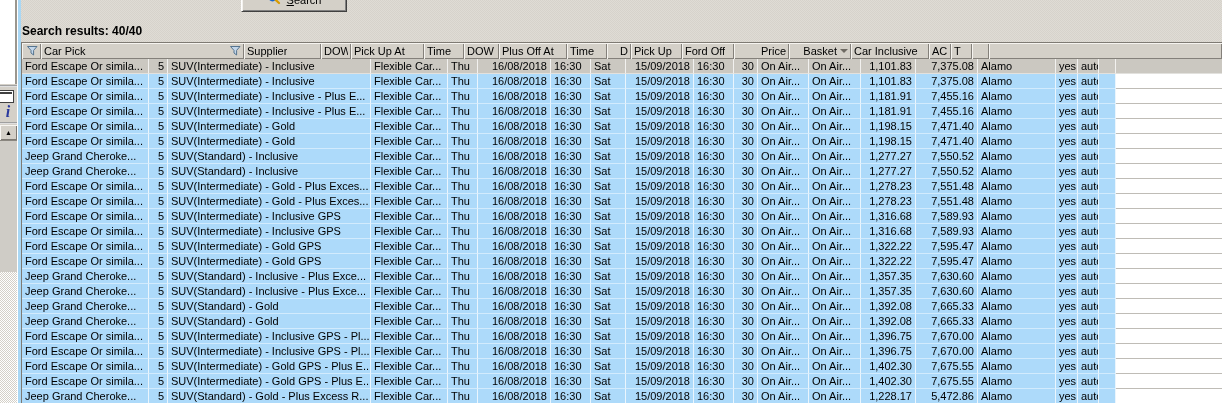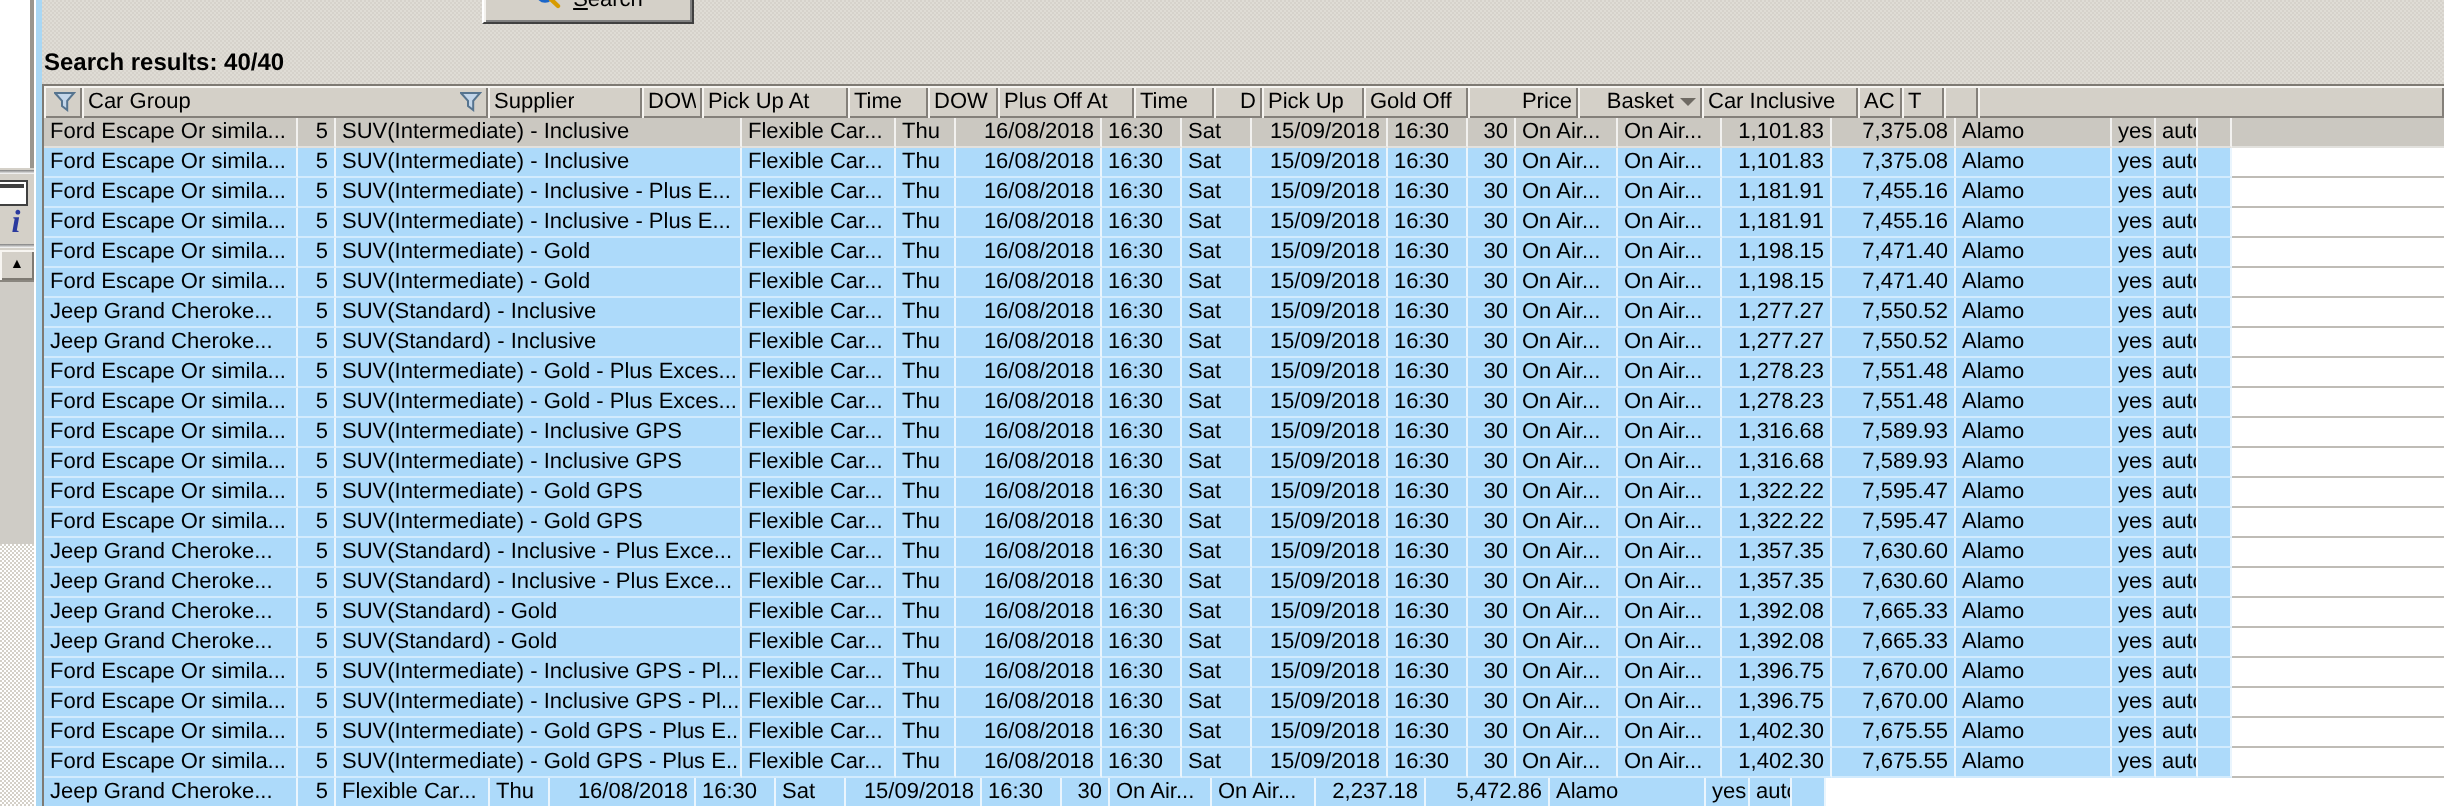--- a/index.html
+++ b/index.html
@@ -101,21 +101,21 @@
       <div class="thead" id="thead">
           <div class="hcell" style="width: 19px;">
             <span class="lbl">S</span>
             <span class="funnel">
               <svg width="11" height="10" viewBox="0 0 11 10">
                 <path d="M0.5 0.5 H10 L6.6 4.4 V9 L4 7 V4.4 Z" fill="#c3d6ea" stroke="#56748f" stroke-width="1"></path>
               </svg>
             </span>
           </div>
           <div class="hcell" style="width: 203px;">
-            <span class="lbl">Car Group</span>
+            <span class="lbl">Car Pick</span>
             <span class="funnel">
               <svg width="11" height="10" viewBox="0 0 11 10">
                 <path d="M0.5 0.5 H10 L6.6 4.4 V9 L4 7 V4.4 Z" fill="#c3d6ea" stroke="#56748f" stroke-width="1"></path>
               </svg>
             </span>
           </div>
           <div class="hcell" style="width: 77px;">
             <span class="lbl">Supplier</span>
           </div>
           <div class="hcell" style="width: 30px;">
@@ -136,21 +136,21 @@
           <div class="hcell" style="width: 40px;">
             <span class="lbl">Time</span>
           </div>
           <div class="hcell ar" style="width: 24px;">
             <span class="lbl">D</span>
           </div>
           <div class="hcell" style="width: 51px;">
             <span class="lbl">Pick Up</span>
           </div>
           <div class="hcell" style="width: 52px;">
-            <span class="lbl">Gold Off</span>
+            <span class="lbl">Ford Off</span>
           </div>
           <div class="hcell ar" style="width: 55px;">
             <span class="lbl">Price</span>
           </div>
           <div class="hcell ar" style="width: 62px;">
             <span class="lbl">Basket</span>
             <span class="sort-arrow"></span>
           </div>
           <div class="hcell" style="width: 78px;">
             <span class="lbl">Car Inclusive</span>
@@ -647,31 +647,32 @@
             <div class="tcell ar" style="width: 62px;">7,675.55</div>
             <div class="tcell" style="width: 78px;">Alamo</div>
             <div class="tcell" style="width: 22px;">yes</div>
             <div class="tcell" style="width: 21px;">auto</div>
             <div class="tcell" style="width: 17px;"></div>
             <div class="tfill"></div>
           </div>
           <div class="trow">
             <div class="tcell" style="width: 127px;">Jeep Grand Cheroke...</div>
             <div class="tcell ar" style="width: 19px;">5</div>
-            <div class="tcell" style="width: 77px;">Flexible Car...</div>
-            <div class="tcell" style="width: 30px;">Thu</div>
-            <div class="tcell ar" style="width: 73px;">16/08/2018</div>
-            <div class="tcell" style="width: 40px;">16:30</div>
-            <div class="tcell" style="width: 35px;">Sat</div>
-            <div class="tcell ar" style="width: 68px;">15/09/2018</div>
-            <div class="tcell" style="width: 40px;">16:30</div>
-            <div class="tcell ar" style="width: 24px;">30</div>
-            <div class="tcell" style="width: 51px;">On Air...</div>
-            <div class="tcell" style="width: 52px;">On Air...</div>
-            <div class="tcell ar" style="width: 55px;">2,237.18</div>
+            <div class="tcell" style="width: 203px;">SUV(Standard) - Gold - Plus Excess R...</div>
+            <div class="tcell" style="width: 77px;">Flexible Car...</div>
+            <div class="tcell" style="width: 30px;">Thu</div>
+            <div class="tcell ar" style="width: 73px;">16/08/2018</div>
+            <div class="tcell" style="width: 40px;">16:30</div>
+            <div class="tcell" style="width: 35px;">Sat</div>
+            <div class="tcell ar" style="width: 68px;">15/09/2018</div>
+            <div class="tcell" style="width: 40px;">16:30</div>
+            <div class="tcell ar" style="width: 24px;">30</div>
+            <div class="tcell" style="width: 51px;">On Air...</div>
+            <div class="tcell" style="width: 52px;">On Air...</div>
+            <div class="tcell ar" style="width: 55px;">1,228.17</div>
             <div class="tcell ar" style="width: 62px;">5,472.86</div>
             <div class="tcell" style="width: 78px;">Alamo</div>
             <div class="tcell" style="width: 22px;">yes</div>
             <div class="tcell" style="width: 21px;">auto</div>
             <div class="tcell" style="width: 17px;"></div>
             <div class="tfill"></div>
           </div>
         </div>
     </div>
 

